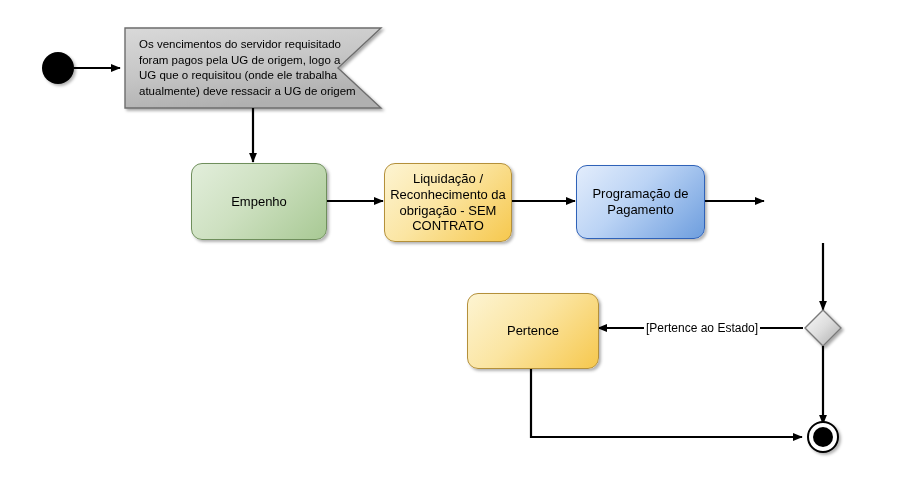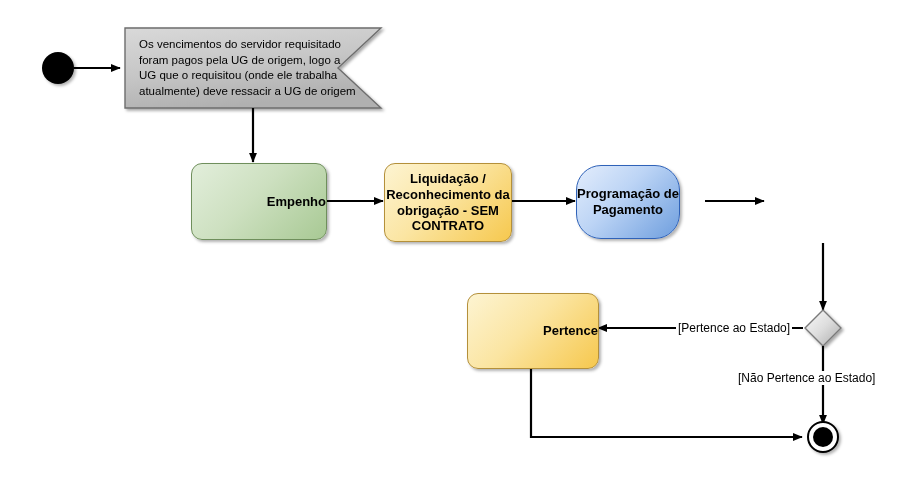--- a/index.html
+++ b/index.html
@@ -24,25 +24,24 @@
     left: 0;
     top: 0;
     width: 917px;
     height: 488px;
   }
   .node {
     position: absolute;
     box-sizing: border-box;
     display: flex;
     align-items: center;
-    justify-content: flex-end;
+    justify-content: center;
     text-align: center;
     color: #000000;
     line-height: 1.2;
-    font-weight: bold;
   }
   .state-box {
     border-radius: 11px;
     border: 1.3px solid #7a7a55;
     font-size: 13px;
     box-shadow: 2px 2px 3px rgba(0,0,0,0.30);
   }
   .state-green {
     background: linear-gradient(135deg, #e2eedb 0%, #cde0c0 45%, #a8c994 100%);
     border-color: #6f8f5c;
@@ -158,30 +157,29 @@
   </div>
 
   <div class="node state-box state-green" style="left:179px; top:163px; width:136px; height:77px;">
     <span>Empenho</span>
   </div>
 
   <div class="node state-box state-yellow" style="left:372px; top:163px; width:128px; height:79px;">
     <span>Liquidação / Reconhecimento da obrigação - SEM CONTRATO</span>
   </div>
 
-  <div class="node state-box state-blue" style="left:564px; top:165px; width:104px; height:74px;border-radius:25px;">
+  <div class="node state-box state-blue" style="left:564px; top:165px; width:129px; height:74px;">
     <span>Programação de Pagamento</span>
   </div>
 
 
   <div class="node state-box state-yellow" style="left:455px; top:293px; width:132px; height:76px;">
     <span>Pertence</span>
   </div>
 
   <div class="end-node" style="left:795px; top:421px; width:32px; height:32px;">
     <div class="end-node-inner"></div>
   </div>
 
-  <div class="edge-label" style="left:664px; top:321px;text-align:right;">[Pertence ao Estado]</div>
+  <div class="edge-label" style="left:632px; top:321px;text-align:right;">[Pertence ao Estado]</div>
 
-  <div class="edge-label" style="left:724px; top:371px;">[Não Pertence ao Estado]</div>
 
 </div>
 
 </body></html>

